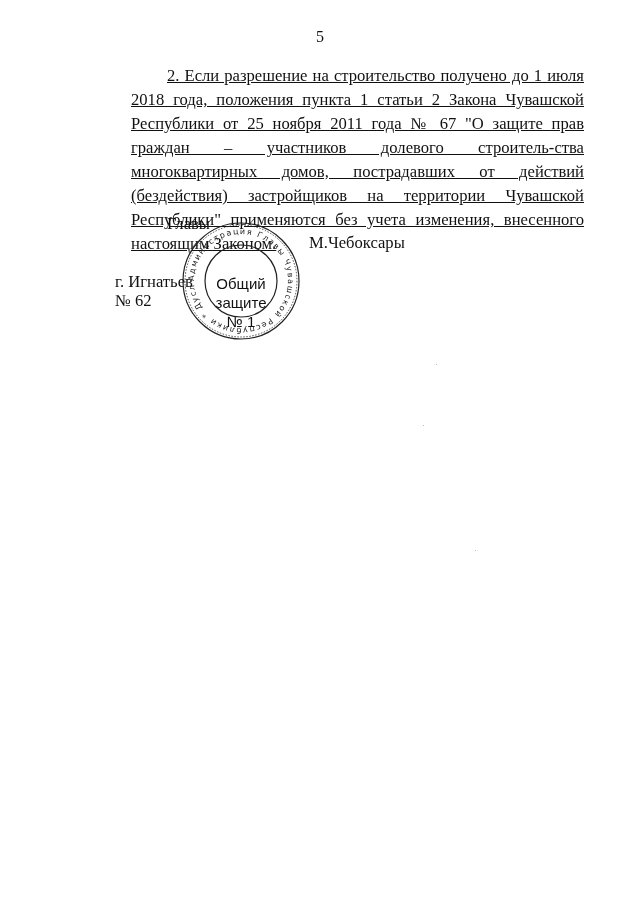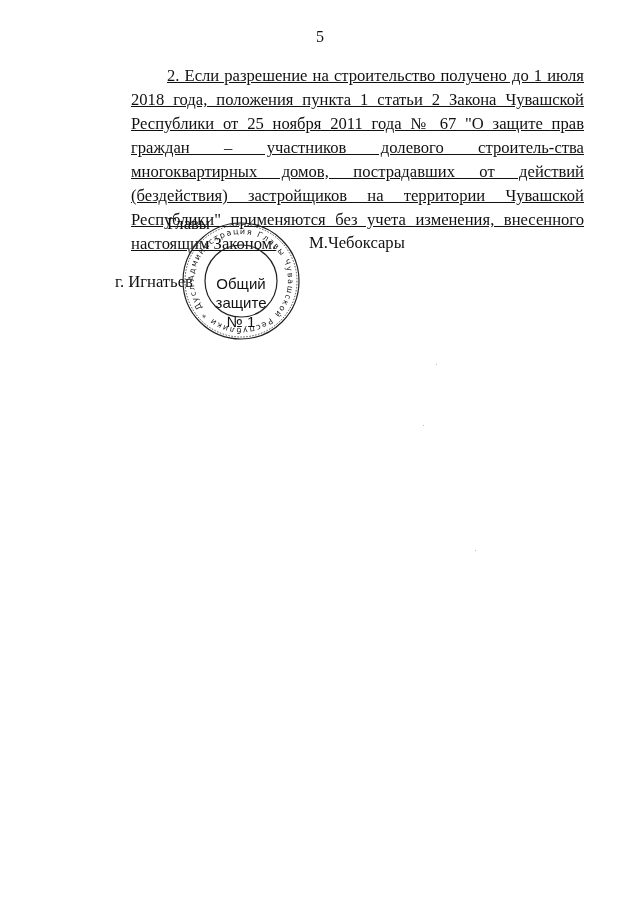--- a/index.html
+++ b/index.html
@@ -32,20 +32,21 @@
   <p>2. Если разрешение на строительство получено до 1 июля 2018 года, положения пункта 1 статьи 2 Закона Чувашской Республики от 25 ноября 2011 года № 67 "О защите прав граждан – участников долевого строитель-ства многоквартирных домов, пострадавших от действий (бездействия) застройщиков на территории Чувашской Республики" применяются без учета изменения, внесенного настоящим Законом.</p>
 </div>
 
 <div class="signature">
   <div class="sig-title">Главы</div>
   <div class="sig-name">М.Чебоксары</div>
 </div>
 
 <div class="place">
   <div>г. Игнатьев</div>
+  <div>№ 62</div>
 </div>
 
 <div class="stamp">
   <svg viewBox="0 0 122 122">
     <defs>
       <path id="ringPath" d="M61,61 m-47,0 a47,47 0 1,1 94,0 a47,47 0 1,1 -94,0"></path>
     </defs>
     <circle cx="61" cy="61" r="58" fill="none" stroke="#222" stroke-width="1.2"></circle>
     <circle cx="61" cy="61" r="56" fill="none" stroke="#222" stroke-width="0.8" stroke-dasharray="1.5 1.5"></circle>
     <circle cx="61" cy="61" r="36" fill="none" stroke="#222" stroke-width="1.2"></circle>

